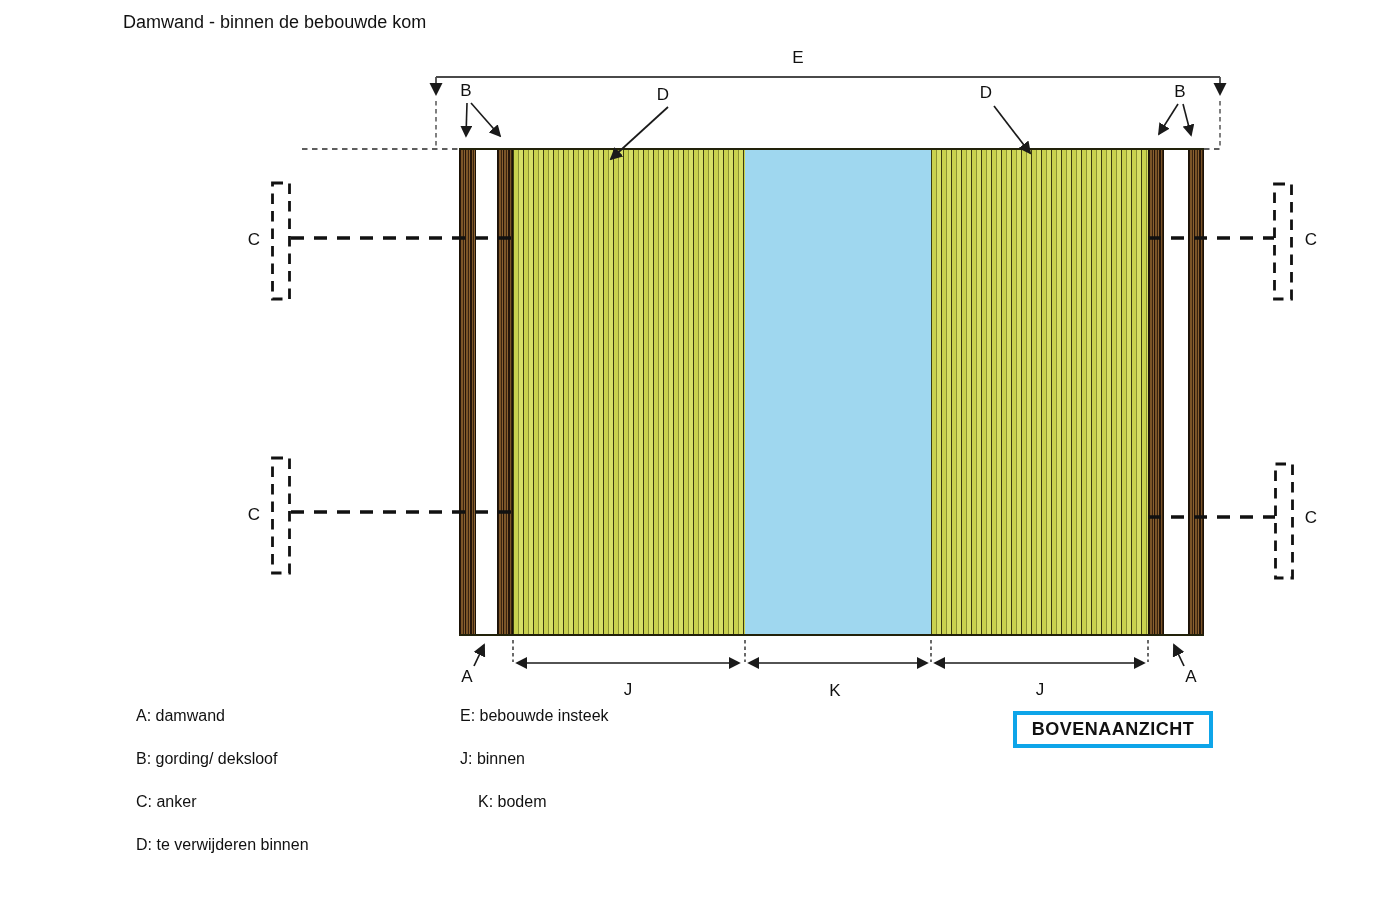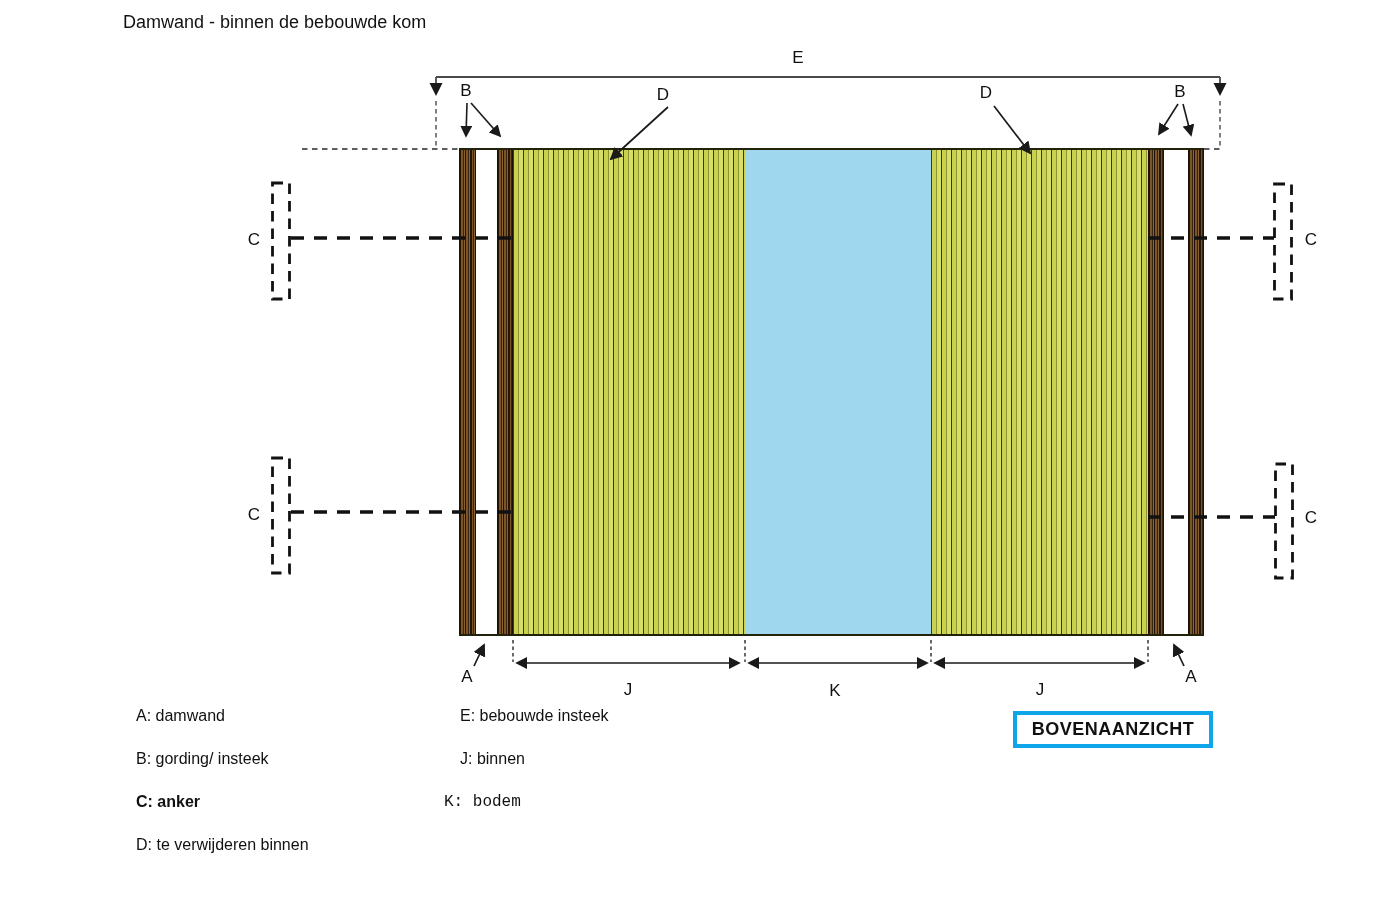--- a/index.html
+++ b/index.html
@@ -146,24 +146,24 @@
   <div class="lbl" style="left:254px;top:514px;">C</div>
   <div class="lbl" style="left:1311px;top:239px;">C</div>
   <div class="lbl" style="left:1311px;top:517px;">C</div>
   <div class="lbl" style="left:467px;top:676px;">A</div>
   <div class="lbl" style="left:1191px;top:676px;">A</div>
   <div class="lbl" style="left:628px;top:689px;">J</div>
   <div class="lbl" style="left:835px;top:690px;">K</div>
   <div class="lbl" style="left:1040px;top:689px;">J</div>
 
   <div class="legend-item" style="left:136px;top:707px;">A: damwand</div>
-  <div class="legend-item" style="left:136px;top:750px;">B: gording/ insteek</div>
-  <div class="legend-item" style="left:136px;top:793px;font-weight:bold;">C: anker</div>
+  <div class="legend-item" style="left:136px;top:750px;">B: gording/ deksloof</div>
+  <div class="legend-item" style="left:136px;top:793px;">C: anker</div>
   <div class="legend-item" style="left:136px;top:836px;">D: te verwijderen binnen</div>
   <div class="legend-item" style="left:460px;top:707px;">E: bebouwde insteek</div>
   <div class="legend-item" style="left:460px;top:750px;">J: binnen</div>
-  <div class="legend-item" style="left:444px;top:793px;font-family:Liberation Mono, monospace;">K: bodem</div>
+  <div class="legend-item" style="left:478px;top:793px;">K: bodem</div>
 
   <div class="viewbox">
     <span>BOVENAANZICHT</span>
   </div>
 
 </div>
 
 </body></html>

